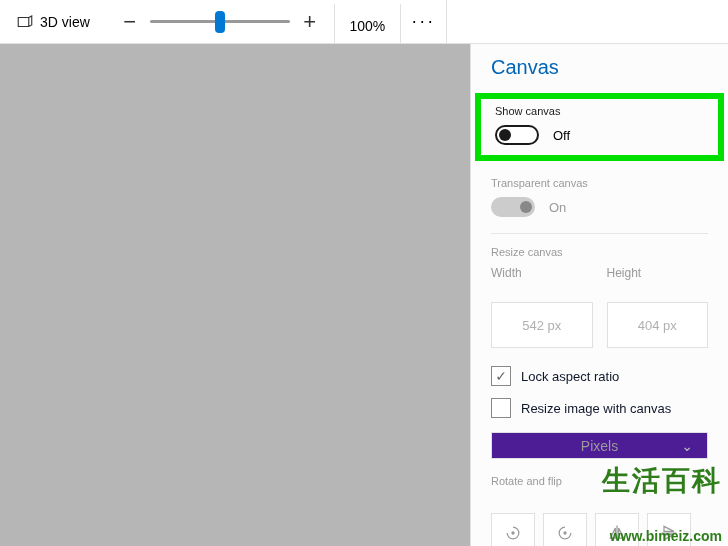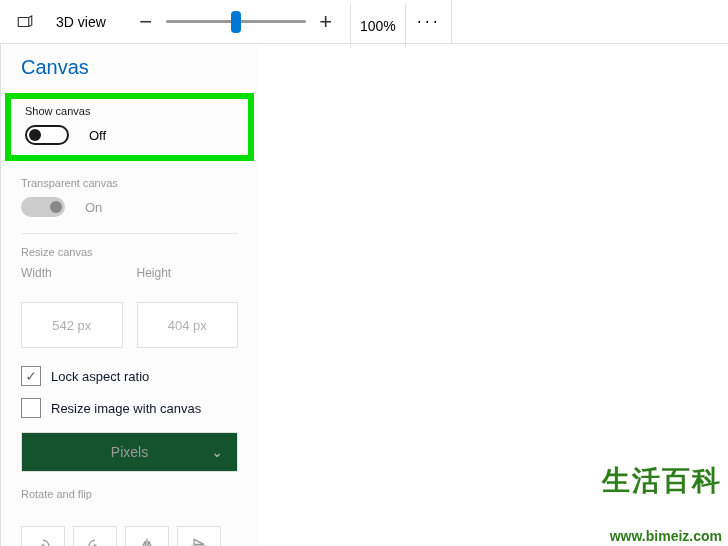--- a/index.html
+++ b/index.html
@@ -1,60 +1,60 @@
 <!DOCTYPE html>
 <html><head>
   <meta charset="utf-8">
   <style>
     * { box-sizing: border-box; margin: 0; padding: 0; font-family: "Segoe UI", Arial, sans-serif; }
     body { width: 728px; height: 546px; overflow: hidden; background: #fff; position: relative; }
     
     .topbar { height: 44px; border-bottom: 1px solid #e0e0e0; display: flex; align-items: center; padding: 0 8px; background: #fff; }
-    .view-btn { display: flex; align-items: center; gap: 22px; padding: 4px 8px; cursor: pointer; font-size: 14px; color: #000; }
+    .view-btn { display: flex; align-items: center; gap: 6px; padding: 4px 8px; cursor: pointer; font-size: 14px; color: #000; }
     .view-icon { width: 18px; height: 14px; }
     .zoom-group { display: flex; align-items: center; margin-left: 18px; }
     .zoom-btn { width: 28px; height: 28px; display: flex; align-items: center; justify-content: center; font-size: 22px; color: #333; cursor: pointer; }
     .slider-wrap { width: 140px; height: 28px; display: flex; align-items: center; margin: 0 6px; position: relative; }
     .slider-track { width: 100%; height: 3px; background: #999; border-radius: 2px; }
     .slider-thumb { position: absolute; left: 50%; transform: translateX(-50%); width: 10px; height: 22px; background: #0078d4; border-radius: 4px; }
-    .zoom-level { width: 56px; height: 44px; border-left: 1px solid #e0e0e0; border-right: 1px solid #e0e0e0; display: flex; align-items: center; justify-content: center; font-size: 14px; margin-left: 10px; margin-top: 8px; }
+    .zoom-level { width: 67px; height: 44px; border-left: 1px solid #e0e0e0; border-right: 1px solid #e0e0e0; display: flex; align-items: center; justify-content: center; font-size: 14px; margin-left: 10px; margin-top: 8px; }
     .more-btn { width: 46px; height: 44px; display: flex; align-items: center; justify-content: center; font-size: 18px; letter-spacing: 2px; cursor: pointer; border-right: 1px solid #e0e0e0; }
     
-    .main { display: flex; height: calc(546px - 44px); flex-direction: column; }
+    .main { display: flex; height: calc(546px - 44px); }
     .canvas-area { flex: 1; background: #b6b6b6; }
     
     .side-panel { width: 258px; background: #fcfcfc; border-left: 1px solid #e0e0e0; padding: 12px 0 0 0; overflow: hidden; }
     .panel-title { font-size: 20px; color: #0064b6; font-weight: 400; padding: 0 20px 14px; }
     
     .highlight-box { border: 6px solid #00e000; margin: 0 4px 8px; padding: 6px 14px 10px; }
     .section-label { font-size: 11px; color: #1a1a1a; margin-bottom: 8px; }
     .section-label.muted { color: #9a9a9a; }
     
-    .toggle-row { display: flex; align-items: center; gap: 20px; text-align: center; }
+    .toggle-row { display: flex; align-items: center; gap: 14px; text-align: center; }
     .toggle { width: 44px; height: 20px; border: 2px solid #1a1a1a; border-radius: 20px; position: relative; cursor: pointer; background: #fff; }
     .toggle-knob { width: 12px; height: 12px; border-radius: 50%; background: #1a1a1a; position: absolute; top: 2px; left: 2px; }
     .toggle.disabled { border: none; background: #ccc; }
     .toggle.disabled .toggle-knob { background: #888; right: 3px; left: auto; top: 4px; }
     .toggle-label { font-size: 13px; }
     .toggle-label.muted { color: #9a9a9a; }
     
     .section { padding: 8px 20px 12px; }
     .divider { height: 1px; background: #e6e6e6; margin: 4px 20px; }
     
     .dim-row { display: flex; gap: 14px; margin-top: 4px; }
     .dim-col { flex: 1; }
     .dim-label { font-size: 12px; color: #9a9a9a; margin-bottom: 22px; }
     .dim-input { width: 100%; height: 46px; border: 1px solid #e0e0e0; background: #fff; text-align: center; font-size: 13px; color: #b0b0b0; display: flex; align-items: center; justify-content: center; }
     
     .check-row { display: flex; align-items: center; gap: 10px; padding: 6px 20px; }
     .checkbox { width: 20px; height: 20px; border: 1.5px solid #888; background: #fff; display: flex; align-items: center; justify-content: center; cursor: pointer; }
     .checkmark { color: #666; font-size: 14px; }
     .check-label { font-size: 13px; color: #0f172a; }
     
-    .unit-select { margin: 8px 20px; height: 40px; border: 1px solid #e0e0e0; background: #14532d; display: flex; align-items: center; justify-content: center; position: relative; font-size: 14px; color: #9a9a9a; cursor: pointer; }
+    .unit-select { margin: 8px 20px; height: 27px; border: 1px solid #e0e0e0; background: #4c1d95; display: flex; align-items: center; justify-content: center; position: relative; font-size: 14px; color: #9a9a9a; cursor: pointer; }
     .unit-chevron { position: absolute; right: 14px; color: #bbb; }
     
     .icon-row { display: flex; gap: 8px; padding: 6px 20px; }
     .icon-btn { width: 44px; height: 40px; border: 1px solid #e0e0e0; background: #fff; display: flex; align-items: center; justify-content: center; cursor: pointer; }
     .icon-svg { width: 20px; height: 20px; }
     
     .watermark { position: absolute; right: 6px; bottom: 2px; text-align: right; pointer-events: none; }
     .wm-big { font-size: 28px; font-weight: bold; color: #2e7d1a; text-shadow: 1px 1px 0 #fff; letter-spacing: 2px; }
     .wm-url { font-size: 14px; color: #2e7d1a; font-weight: bold; margin-top: 28px; }
   </style>

